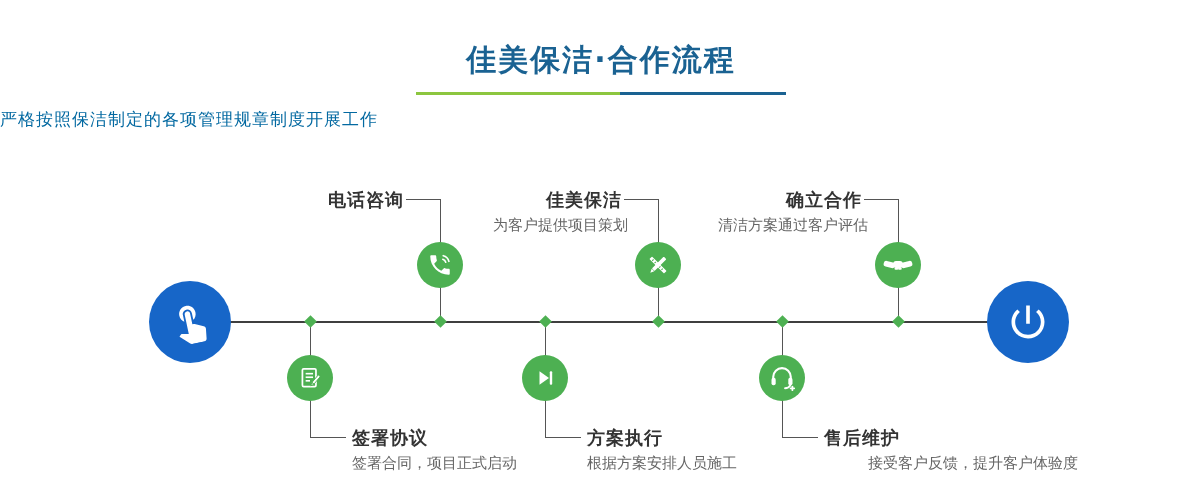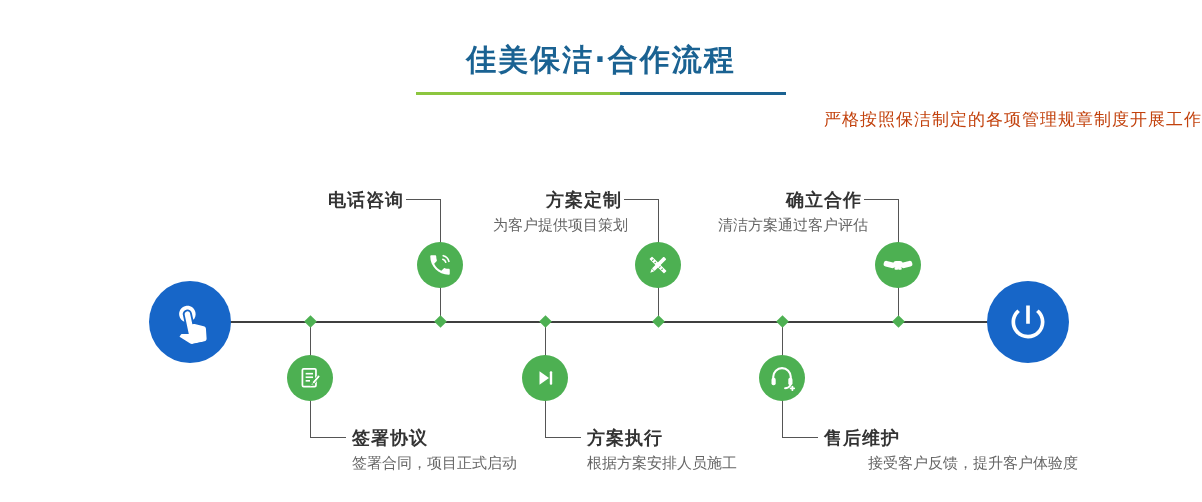--- a/index.html
+++ b/index.html
@@ -15,21 +15,21 @@
   .title {
     position: absolute; top: 40px; left: 0; width: 100%;
     text-align: center; font-size: 30px; font-weight: 700;
     color: #1a6292; letter-spacing: 2px;
   }
   .divider { position: absolute; top: 92px; left: 416px; width: 370px; height: 3px; display: flex; }
   .divider .seg-a { flex: 0 0 55%; background: #8cc63f; }
   .divider .seg-b { flex: 1; background: #1a6292; }
   .subtitle {
     position: absolute; top: 108px; left: 0; width: 100%;
-    text-align: right; font-size: 17px; color: #c2410c; letter-spacing: 1px;
+    text-align: left; font-size: 17px; color: #0369a1; letter-spacing: 1px;
   }
   .timeline-line { position: absolute; left: 190px; top: 321px; width: 838px; height: 2px; background: #3f3f3f; }
   .vline { position: absolute; width: 1px; background: #555; }
   .hline { position: absolute; height: 1px; background: #555; }
   .diamond { position: absolute; width: 9px; height: 9px; background: #4db052; transform: rotate(45deg); }
   .node {
     position: absolute; border-radius: 50%;
     display: flex; align-items: center; justify-content: center;
   }
   .node.green { width: 46px; height: 46px; background: #4db052; }
@@ -92,21 +92,21 @@
         <rect x="11" y="11" width="1.7" height="1" fill="#4db052"></rect>
         <rect x="11" y="14" width="1.7" height="1" fill="#4db052"></rect>
         <rect x="11" y="17" width="1.7" height="1" fill="#4db052"></rect>
       </g>
       <g transform="rotate(45 12 12)" fill="#ffffff">
         <rect x="10.3" y="2.8" width="3.4" height="15.4" rx="0.6"></rect>
         <path d="M10.3 18.6h3.4L12 22z"></path>
       </g>
     </svg>
   </div>
-  <div class="step-title" style="right:580px; top:188px;">方案定制</div>
+  <div class="step-title" style="right:580px; top:188px;">佳美保洁</div>
   <div class="step-desc" style="right:574px; top:216px;">为客户提供项目策划</div>
 
   <div class="vline" style="left:898px; top:199px; height:122px;"></div>
   <div class="hline" style="left:864px; top:199px; width:34px;"></div>
   <div class="diamond" style="left:894px; top:317px;"></div>
   <div class="node green" style="left:875px; top:242px;">
     <svg width="30" height="30" viewBox="0 0 24 24">
       <g fill="#ffffff">
         <rect x="0.5" y="9.3" width="9" height="4.6" rx="2" transform="rotate(14 5 11.6)"></rect>
         <rect x="14.5" y="9.3" width="9" height="4.6" rx="2" transform="rotate(-14 19 11.6)"></rect>

